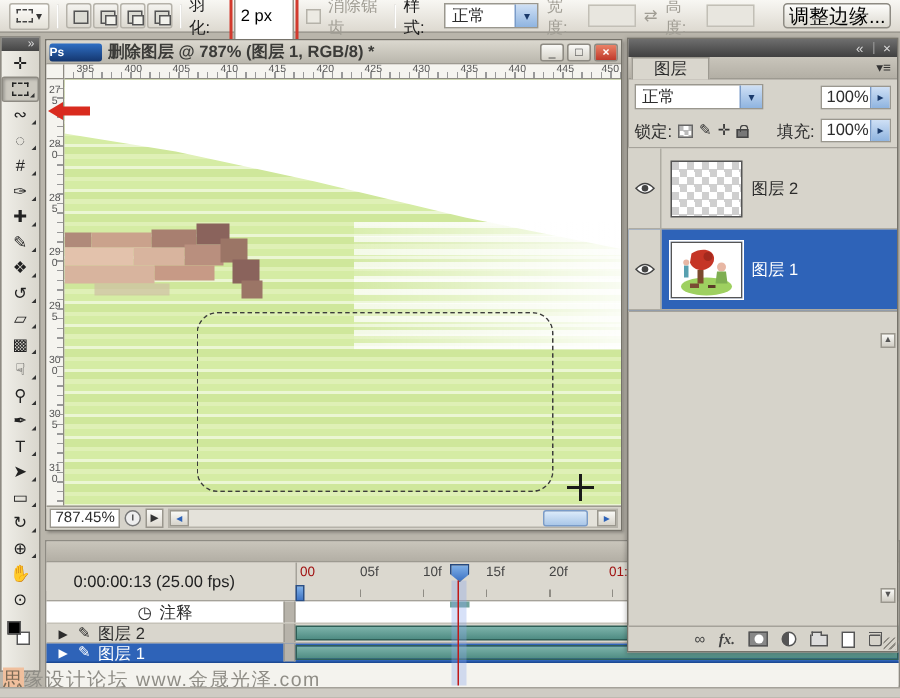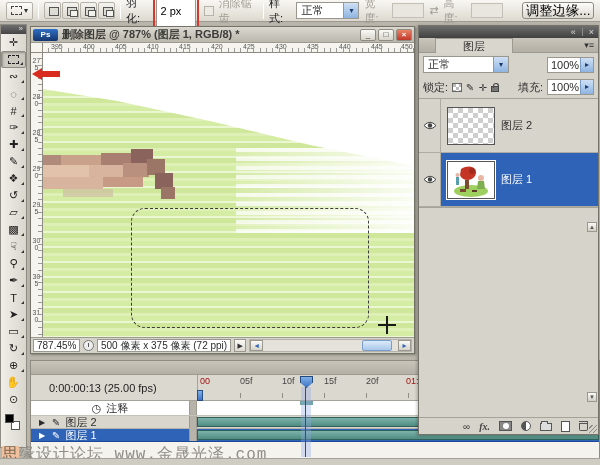--- a/index.html
+++ b/index.html
@@ -55,22 +55,22 @@
   .tool.selected .marquee-glyph{ width:11px; height:9px; border:1px dashed #222; }
   .swatches{ position:relative; width:25px; height:22px; margin-top:4px; }
   .sw-bg{ position:absolute; left:10px; top:9px; width:9px; height:9px; background:#fff; border:1px solid #555; }
   .sw-fg{ position:absolute; left:4px; top:2px; width:9px; height:9px; background:#000; border:1px solid #555; }
 
   
   .doc-window{ position:absolute; left:30px; top:26px; width:385px; height:328px;
     background:#ece9e0; border:1px solid #76736b; box-shadow:1px 1px 2px rgba(0,0,0,.3); }
   .titlebar{ height:16px; background:linear-gradient(#dbd8cf,#bab7ad); display:flex; align-items:center;
     padding:0 2px; gap:4px; border-bottom:1px solid #9d9a91; }
-  .ps-icon{ width:25px; height:12px; background:linear-gradient(#2f6fc4,#14366e); color:#fff;
-    font-size:8px; font-weight:bold; text-align:center; line-height:12px; border-radius:2px; }
+  .ps-icon{ width:35px; height:12px; background:linear-gradient(#2f6fc4,#14366e); color:#fff;
+    font-size:8px; font-weight:bold; line-height:12px; border-radius:2px; }
   .doc-title{ flex:1; font-size:11px; font-weight:bold; color:#3b3b38; white-space:nowrap; overflow:hidden; }
   .win-btns{ display:flex; gap:2px; }
   .win-btn{ width:16px; height:12px; border:1px solid #8e8b83; border-radius:2px;
     background:linear-gradient(#fafaf7,#d6d3ca); font-size:8px; line-height:10px; text-align:center; color:#333; }
   .win-btn.close{ background:linear-gradient(#ea8165,#c0392b); color:#fff; font-weight:bold; }
   .ruler-h{ position:absolute; left:12px; top:16px; width:371px; height:10px;
     background:#f5f4ef; border-bottom:1px solid #8e8b83; overflow:hidden; }
   .ruler-h::after{ content:""; position:absolute; left:0; bottom:0; width:100%; height:4px;
     background:repeating-linear-gradient(90deg, transparent 0 5.4px, #999 5.4px 6.4px); }
   .rh-num{ position:absolute; top:0; font-size:7px; color:#555; }
@@ -147,33 +147,33 @@
   .row-l2{ height:13px; background:#d9d6cd; border-bottom:1px solid #b5b2a9; }
   .row-l1{ height:13px; background:#2e63b8; border-bottom:1px solid #1d4a94; }
   .row-l1 .row-label{ color:#fff; }
   .clip-bar{ position:absolute; left:0; top:1px; right:0; height:10px;
     background:linear-gradient(#7db3aa,#4f8c83); border:1px solid #2f5f57; }
   .tgl{ font-size:8px; width:8px; color:inherit; }
   .row-icon{ font-size:10px; }
   .stopwatch{ font-size:11px; color:#333; }
   .tl-white{ position:absolute; left:0; top:81px; width:100%; height:16px; background:#f4f3ee; }
 
-  .watermark{ position:absolute; left:2px; top:444px; z-index:5; font-size:16px; color:#8f8d86; letter-spacing:1px;font-family:Liberation Mono, monospace; }
+  .watermark{ position:absolute; left:2px; top:444px; z-index:5; font-size:13px; color:#8f8d86; letter-spacing:1px; }
   .watermark::first-letter{ background:#f0bf9d; color:#7a6a55; }
   .bottom-strip{ position:absolute; left:0; top:458px; width:600px; height:7px;
     background:#cfccc4; border-top:1px solid #a5a29a; z-index:6; }
 
   
   .layers-panel{ position:absolute; left:418px; top:25px; width:181px; height:410px;
     background:#d6d3ca; border:1px solid #76736b; z-index:10; box-shadow:-1px 1px 3px rgba(0,0,0,.25); }
   .lp-topstrip{ height:12px; background:linear-gradient(#6e6e6e,#404040); display:flex;
     justify-content:flex-end; align-items:center; gap:6px; padding:0 4px; color:#d9d9d9; font-size:9px; }
   .lp-topstrip .tsep{ width:1px; height:8px; background:#8a8a8a; }
   .lp-tabbar{ height:15px; background:linear-gradient(#c9c5bb,#b3afa5); border-bottom:1px solid #9d9a91; position:relative; }
-  .lp-tab{ display:inline-block; height:15px; padding:0 27px; margin-left:16px; background:#d9d6cd;
+  .lp-tab{ display:inline-block; height:15px; padding:0 14px; margin-left:2px; background:#d9d6cd;
     border:1px solid #9d9a91; border-bottom:none; line-height:15px; }
   .lp-menu{ position:absolute; right:4px; top:2px; font-size:9px; color:#333; }
   .lp-row{ display:flex; align-items:center; padding:3px 4px; gap:4px; }
   .lp-select{ width:86px; }
   .val-box{ height:16px; background:#fff; border:1px solid #9a978e; display:flex; align-items:center; }
   .val-box .vb-text{ padding:0 3px; width:32px; text-align:right; }
   .vb-btn{ width:13px; height:100%; background:linear-gradient(#cfe0f5,#8fb4e0); border-left:1px solid #7a9cc9;
     font-size:8px; text-align:center; line-height:14px; color:#1a3a6b; }
   .lock-icons{ display:flex; align-items:center; gap:4px; }
   .i-checker{ width:10px; height:9px; border:1px solid #666;
@@ -403,21 +403,20 @@
     </div>
 
     <div class="red-arrow">
       <span class="ra-head"></span>
         <span class="ra-shaft"></span>
     </div>
 
     <div class="statusbar">
       <span class="st-box st-zoom">787.45%</span>
       <span class="clock-icon"></span>
-      <span class="st-box">500 像素 x 375 像素 (72 ppi)</span>
       <span class="st-play">▶</span>
       <span class="hscroll">
         <span class="sc-btn">◂</span>
         <span class="sc-track">
           <span class="sc-thumb"></span>
         </span>
         <span class="sc-btn">▸</span>
       </span>
     </div>
   </div>

